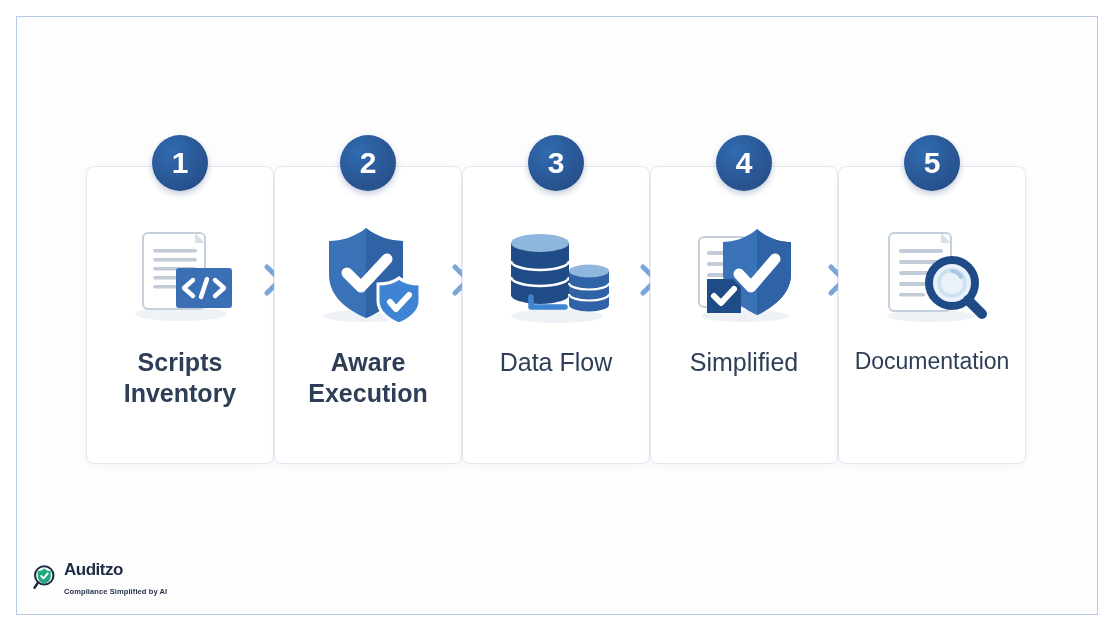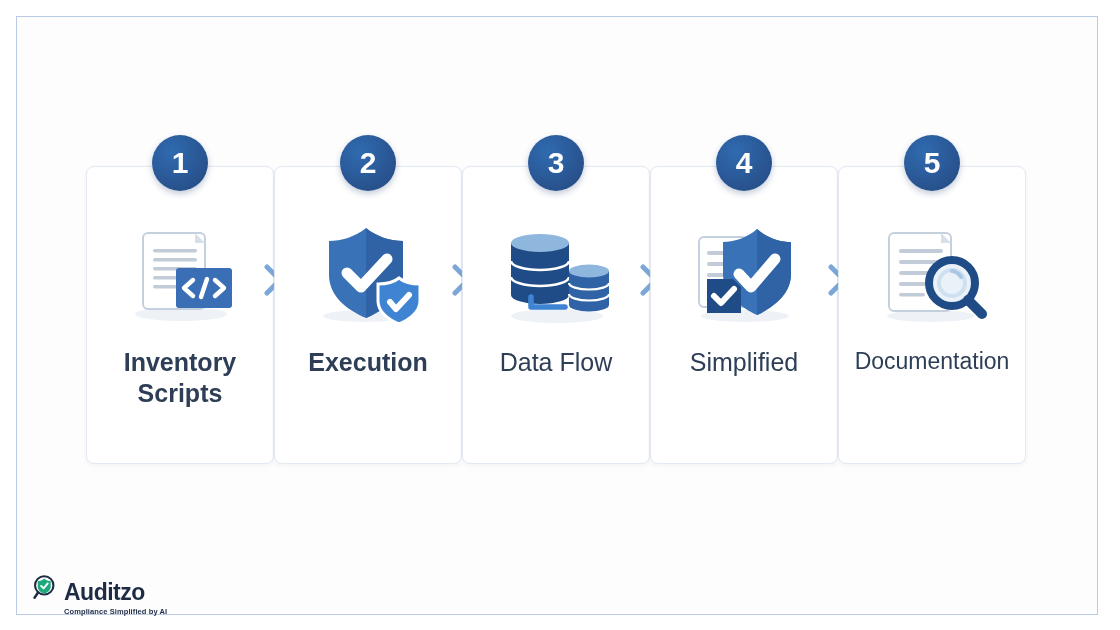--- a/index.html
+++ b/index.html
@@ -130,33 +130,32 @@
     left: 32px;
     top: 561px;
     display: flex;
     flex-direction: row;
     align-items: center;
     gap: 4px;
   }
   #logo .mark { width: 28px; height: 28px; }
   #logo .words { display: flex; flex-direction: column; }
   #logo .brand {
-    font-size: 23px;
+    font-size: 17px;
     font-weight: bold;
     color: #1e2b44;
     letter-spacing: -0.5px;
     line-height: 1;
-    margin-top: 20px;
   }
   #logo .tag {
     font-size: 7.5px;
     font-weight: bold;
     color: #1e2b44;
     letter-spacing: 0.1px;
-    margin-top: 4px;
+    margin-top: 10px;
     line-height: 1;
   }
 </style>
 </head>
 <body>
 
 <div id="canvas">
 
   <div id="frame"></div>
 
@@ -188,22 +187,22 @@
           </g>
           <rect x="55" y="47" width="56" height="40" rx="3" fill="#3a6fb5"></rect>
           <g stroke="#ffffff" stroke-width="4.4" fill="none" stroke-linecap="round" stroke-linejoin="round">
             <polyline points="72,59 63,67 72,75"></polyline>
             <polyline points="94,59 103,67 94,75"></polyline>
             <line x1="86" y1="58" x2="80" y2="76"></line>
           </g>
         </svg>
       </div>
       <div class="title bold">
+        <div>Scripts</div>
         <div>Inventory</div>
-        <div>Scripts</div>
       </div>
     </div>
 
     <div class="chev">
       <svg width="22" height="32" viewBox="0 0 22 32">
         <polyline points="4,3 17,16 4,29" fill="none" stroke="#7ba7d8" stroke-width="5" stroke-linecap="round" stroke-linejoin="round"></polyline>
       </svg>
     </div>
 
     <div class="card">
@@ -212,20 +211,21 @@
         <svg width="118" height="104" viewBox="0 0 118 104">
           <ellipse cx="56" cy="95" rx="42" ry="6" fill="#eef2f7"></ellipse>
           <path d="M57 7 C46 16 32 20 20 20 L20 54 C20 75 38 89 57 97 C76 89 94 75 94 54 L94 20 C82 20 68 16 57 7 Z" fill="#3a72b8"></path>
           <path d="M57 7 C57 7 57 97 57 97 C76 89 94 75 94 54 L94 20 C82 20 68 16 57 7 Z" fill="#2f63a6"></path>
           <polyline points="38,52 52,66 78,38" fill="none" stroke="#ffffff" stroke-width="11" stroke-linecap="round" stroke-linejoin="round"></polyline>
           <path d="M90 57 C84 62 76 63 69 63 L69 80 C69 91 80 99 90 103 C100 99 111 91 111 80 L111 63 C104 63 96 62 90 57 Z" fill="#3f84d2" stroke="#ffffff" stroke-width="3"></path>
           <polyline points="81,81 87,88 100,74" fill="none" stroke="#ffffff" stroke-width="6" stroke-linecap="round" stroke-linejoin="round"></polyline>
         </svg>
       </div>
       <div class="title bold">
+        <div>Aware</div>
         <div>Execution</div>
       </div>
     </div>
 
     <div class="chev">
       <svg width="22" height="32" viewBox="0 0 22 32">
         <polyline points="4,3 17,16 4,29" fill="none" stroke="#7ba7d8" stroke-width="5" stroke-linecap="round" stroke-linejoin="round"></polyline>
       </svg>
     </div>
 

